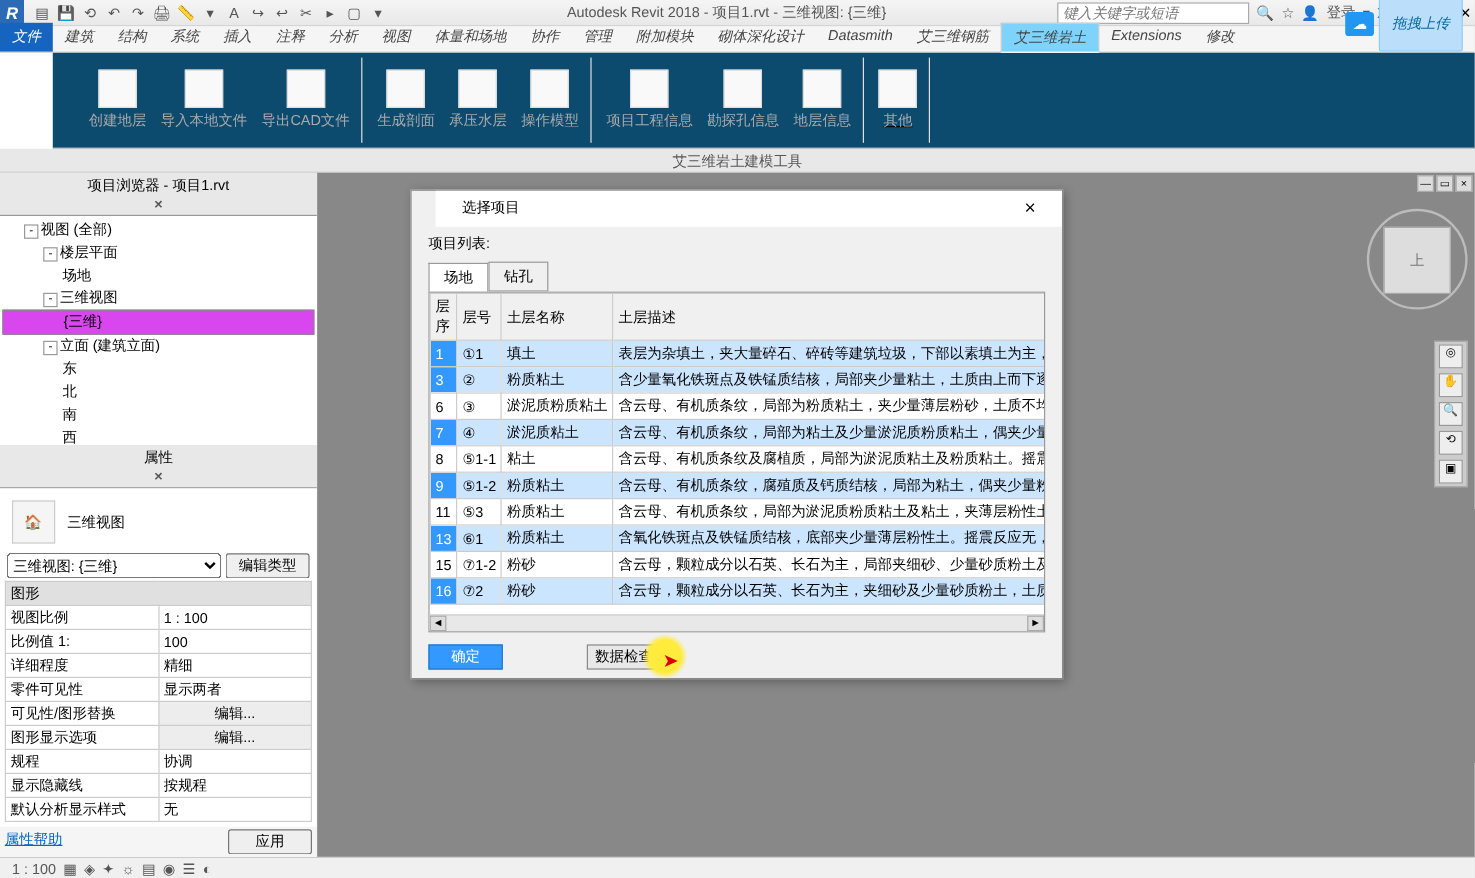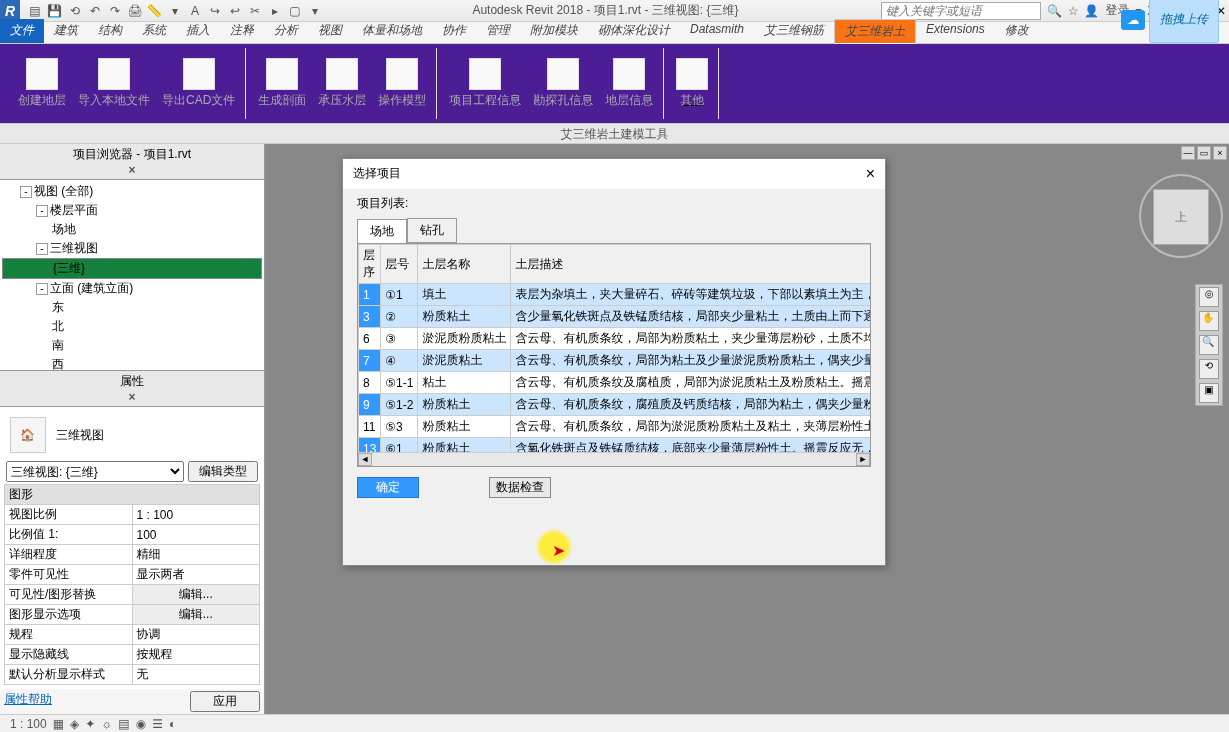--- a/index.html
+++ b/index.html
@@ -12,40 +12,40 @@
 .titlebar .qat span { width: 18px; height: 18px; display: flex; align-items: center; justify-content: center; color: #555; }
 .titlebar .title { flex: 1; text-align: center; color: #555; }
 .titlebar .search { width: 160px; height: 18px; border: 1px solid #aaa; background: #fff; font-style: italic; color: #999; padding: 0 4px; }
 .titlebar .right-icons { display: flex; gap: 6px; padding: 0 6px; align-items: center; color: #555; }
 .win-controls span { width: 16px; display: inline-block; text-align: center; }
 
 
 .ribbon-tabs { height: 22px; background: #f5f5f5; display: flex; align-items: flex-end; border-bottom: 1px solid #ccc; font-style: italic; }
 .ribbon-tabs .tab { padding: 3px 10px; color: #444; }
 .ribbon-tabs .tab.file { background: #1565c0; color: #fff; }
-.ribbon-tabs .tab.active { background: #f97316; border: 1px solid #ccc; border-bottom: 1px solid #fff; margin-bottom: -1px; }
+.ribbon-tabs .tab.active { background: #7dd3fc; border: 1px solid #ccc; border-bottom: 1px solid #fff; margin-bottom: -1px; }
 .ribbon-tabs .upload { margin-left: auto; display: flex; align-items: center; gap: 4px; padding-right: 10px; }
 .ribbon-tabs .upload-icon { width: 24px; height: 20px; background: #2196f3; color: #fff; border-radius: 3px; display: flex; align-items: center; justify-content: center; }
 .ribbon-tabs .upload-btn { background: #bbdefb; border: 1px solid #90caf9; padding: 14px 10px; color: #0369a1; border-radius: 2px; }
 
 
-.ribbon-body { height: 80px; background: #4c1d95; border-bottom: 1px solid #ccc; display: flex; padding: 4px 8px; gap: 2px; }
+.ribbon-body { height: 80px; background: #0c4a6e; border-bottom: 1px solid #ccc; display: flex; padding: 4px 20px; gap: 2px; margin-left: 44px; }
 .rb-group { display: flex; flex-direction: column; align-items: center; justify-content: center; padding: 0 4px; border-right: 1px solid #e0e0e0; }
 .rb-btn { display: flex; flex-direction: column; align-items: center; color: #aaa; padding: 2px 6px; }
 .rb-btn .icon { width: 32px; height: 32px; border: 1px solid #ddd; background: #f9f9f9; margin-bottom: 2px; }
 .ribbon-label { height: 20px; background: #e8e8e8; border-bottom: 1px solid #ccc; text-align: center; line-height: 20px; color: #555; }
 
 
 .main { display: flex; height: 570px; }
 .left-panel { width: 265px; display: flex; flex-direction: column; border-right: 1px solid #999; }
 .panel-header { background: #e8e8e8; border-bottom: 1px solid #999; padding: 2px 4px; display: flex; justify-content: space-between; align-items: center; flex-direction: column; }
 .panel-header .x { font-weight: bold; color: #555; }
 .tree { flex: 1; background: #fff; overflow: auto; padding: 2px; }
 .tree-row { padding: 1px 4px; white-space: nowrap; }
-.tree-row.sel { background: #15803d; border: 1px solid #888; }
+.tree-row.sel { background: #d946ef; border: 1px solid #888; }
 .indent1 { padding-left: 18px; }
 .indent2 { padding-left: 34px; }
 .indent3 { padding-left: 50px; }
 .exp { display: inline-block; width: 12px; border: 1px solid #999; text-align: center; line-height: 10px; font-size: 10px; margin-right: 2px; }
 
 .prop-panel { border-top: 1px solid #999; }
 .prop-body { background: #fff; padding: 4px; }
 .prop-icon-row { display: flex; align-items: center; gap: 10px; padding: 6px; }
 .prop-icon { width: 36px; height: 36px; border: 1px solid #ccc; background: #f5f5f5; display: flex; align-items: center; justify-content: center; }
 .prop-combo-row { display: flex; gap: 4px; padding: 2px; }
@@ -62,29 +62,29 @@
 .canvas { flex: 1; background: #888; position: relative; }
 .view-controls-tr { position: absolute; top: 2px; right: 2px; display: flex; gap: 2px; }
 .view-controls-tr span { width: 14px; height: 14px; background: #ddd; border: 1px solid #aaa; font-size: 9px; text-align: center; line-height: 12px; }
 .viewcube { position: absolute; top: 45px; right: 20px; width: 56px; height: 56px; background: #ddd; border: 1px solid #aaa; display: flex; align-items: center; justify-content: center; color: #777; }
 .viewcube-ring { position: absolute; top: 30px; right: 6px; width: 84px; height: 84px; border: 2px solid #bbb; border-radius: 50%; }
 .nav-bar { position: absolute; top: 140px; right: 6px; width: 28px; background: #ccc; border: 1px solid #aaa; display: flex; flex-direction: column; align-items: center; padding: 2px 0; gap: 4px; }
 .nav-bar span { width: 20px; height: 20px; border: 1px solid #999; background: #eee; font-size: 10px; text-align: center; }
 
 
 .dialog { position: absolute; top: 158px; left: 342px; width: 544px; height: 408px; background: #f0f0f0; border: 1px solid #888; box-shadow: 2px 2px 8px rgba(0,0,0,0.3); }
-.dlg-title { padding: 6px 10px; display: flex; justify-content: space-between; background: #fff; }
+.dlg-title { padding: 6px 22px; display: flex; justify-content: space-between; background: #fff; margin-left: 20px; }
 .dlg-title .x { font-size: 16px; font-weight: normal; }
 .dlg-body { padding: 6px 14px; }
 .dlg-row1 { display: flex; align-items: center; gap: 8px; margin-bottom: 6px; }
 .dlg-row1 select { width: 370px; height: 20px; }
 .dlg-tabs { display: flex; }
 .dlg-tab { padding: 3px 12px; border: 1px solid #999; background: #f0f0f0; }
 .dlg-tab.active { background: #fff; border-bottom: 1px solid #fff; position: relative; top: 1px; }
-.dlg-table-wrap { border: 1px solid #999; height: 224px; overflow: hidden; background: #fff; position: relative; }
+.dlg-table-wrap { border: 1px solid #999; height: 284px; overflow: hidden; background: #fff; position: relative; }
 .dlg-table { width: 100%; border-collapse: collapse; }
 .dlg-table th { background: #f0f0f0; border: 1px solid #ccc; padding: 2px 4px; text-align: left; font-weight: normal; height: 18px; }
 .dlg-table td { border: 1px solid #ccc; padding: 2px 4px; height: 18px; white-space: nowrap; overflow: hidden; }
 .dlg-table tr.sel td:first-child { background: #3399ff; color: #fff; }
 .dlg-table tr.sel td { background: #cce5ff; }
 .dlg-scroll { position: absolute; bottom: 0; left: 0; right: 0; height: 14px; background: #e8e8e8; display: flex; justify-content: space-between; border-top: 1px solid #ccc; }
 .dlg-scroll span { width: 14px; text-align: center; border: 1px solid #aaa; background: #ddd; font-size: 9px; }
 .dlg-buttons { display: flex; justify-content: flex-start; gap: 70px; margin-top: 10px; }
 .dlg-buttons button { width: 62px; height: 21px; border: 1px solid #888; background: #e8e8e8; }
 .dlg-buttons button.ok { background: #3399ff; color: #fff; border-color: #2277cc; }

